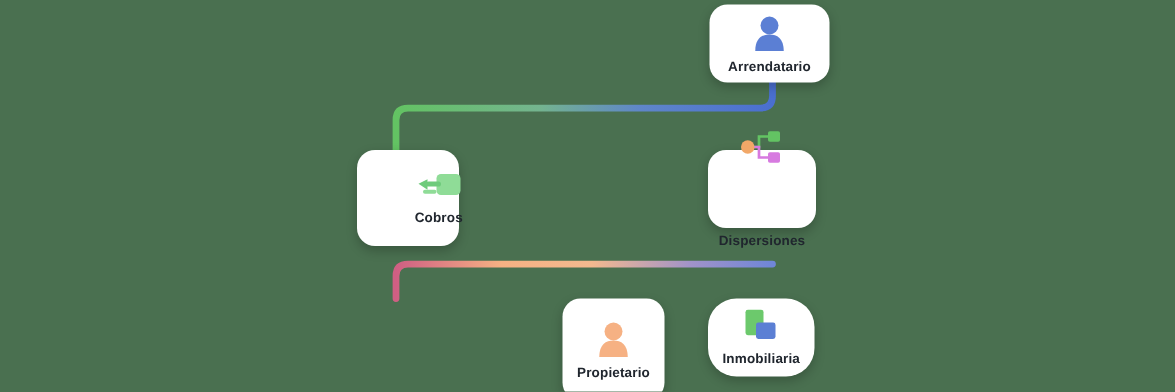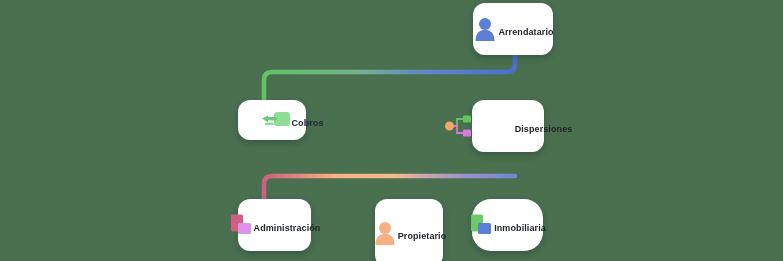--- a/index.html
+++ b/index.html
@@ -24,39 +24,39 @@
     top: 0;
     width: 783px;
     height: 261px;
   }
   .node {
     position: absolute;
     background: #ffffff;
     border-radius: 12px;
     box-shadow: 0 3px 7px rgba(0,0,0,0.22);
     display: flex;
-    flex-direction: row;
+    flex-direction: column;
     align-items: center;
     justify-content: center;
     box-sizing: border-box;
   }
   .node .icon {
     display: block;
     line-height: 0;
   }
   .node .label {
     font-size: 9px;
     font-weight: bold;
     color: #20262e;
     letter-spacing: 0.1px;
     white-space: nowrap;
     margin-top: 5px;
   }
   #node-arrendatario { left: 473px; top: 3px;   width: 80px; height: 52px; }
-  #node-cobros       { left: 238px; top: 100px; width: 68px; height: 40px; padding-left: 41px; }
+  #node-cobros       { left: 238px; top: 100px; width: 68px; height: 64px; padding-left: 41px; }
   #node-dispersiones { left: 472px; top: 100px; width: 72px; height: 52px; gap: 41px; }
   #node-administracion { left: 238px; top: 199px; width: 73px; height: 52px; }
   #node-propietario  { left: 375px; top: 199px; width: 68px; height: 68px; }
   #node-inmobiliaria { left: 472px; top: 199px; width: 71px; height: 52px; border-radius: 19px; }
 </style>
 </head>
 <body>
 
 <div id="stage">
 
@@ -131,29 +131,20 @@
         <path d="M7 11 L13 11 L13 4 L20 4" fill="none" stroke="#63c363" stroke-width="1.8"></path>
         <path d="M7 11 L13 11 L13 18 L20 18" fill="none" stroke="#d77ae0" stroke-width="1.8"></path>
         <rect x="19" y="0.5" width="8" height="7" rx="1.2" fill="#63c363"></rect>
         <rect x="19" y="14.5" width="8" height="7" rx="1.2" fill="#d77ae0"></rect>
         <circle cx="5.5" cy="11" r="4.5" fill="#f2a868"></circle>
       </svg>
     </span>
     <span class="label">Dispersiones</span>
   </div>
 
-  <div class="node" id="node-administracion">
-    <span class="icon">
-      <svg width="25" height="23" viewBox="0 0 25 23" xmlns="http://www.w3.org/2000/svg">
-        <rect x="2" y="0.5" width="12" height="17" rx="1.6" fill="#cf5f83"></rect>
-        <rect x="9" y="9" width="13" height="11" rx="1.6" fill="#dd93e8"></rect>
-      </svg>
-    </span>
-    <span class="label">Administración</span>
-  </div>
 
   <div class="node" id="node-propietario">
     <span class="icon">
       <svg width="26" height="24" viewBox="0 0 26 24" xmlns="http://www.w3.org/2000/svg">
         <circle cx="13" cy="7" r="6" fill="#f6b183"></circle>
         <path d="M3.5 24 C3.5 15.5 8 13 13 13 C18 13 22.5 15.5 22.5 24 Z" fill="#f6b183"></path>
       </svg>
     </span>
     <span class="label">Propietario</span>
   </div>

